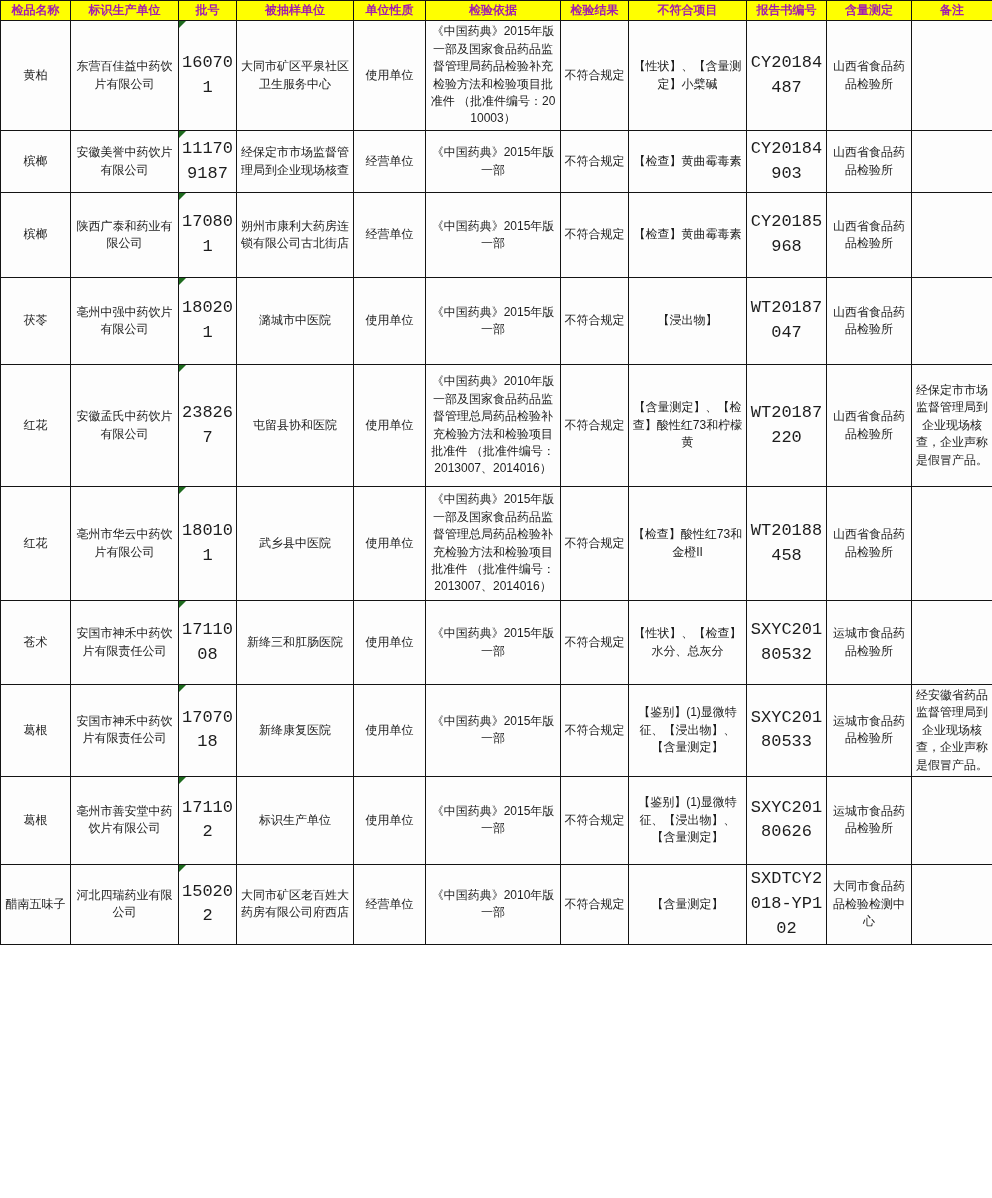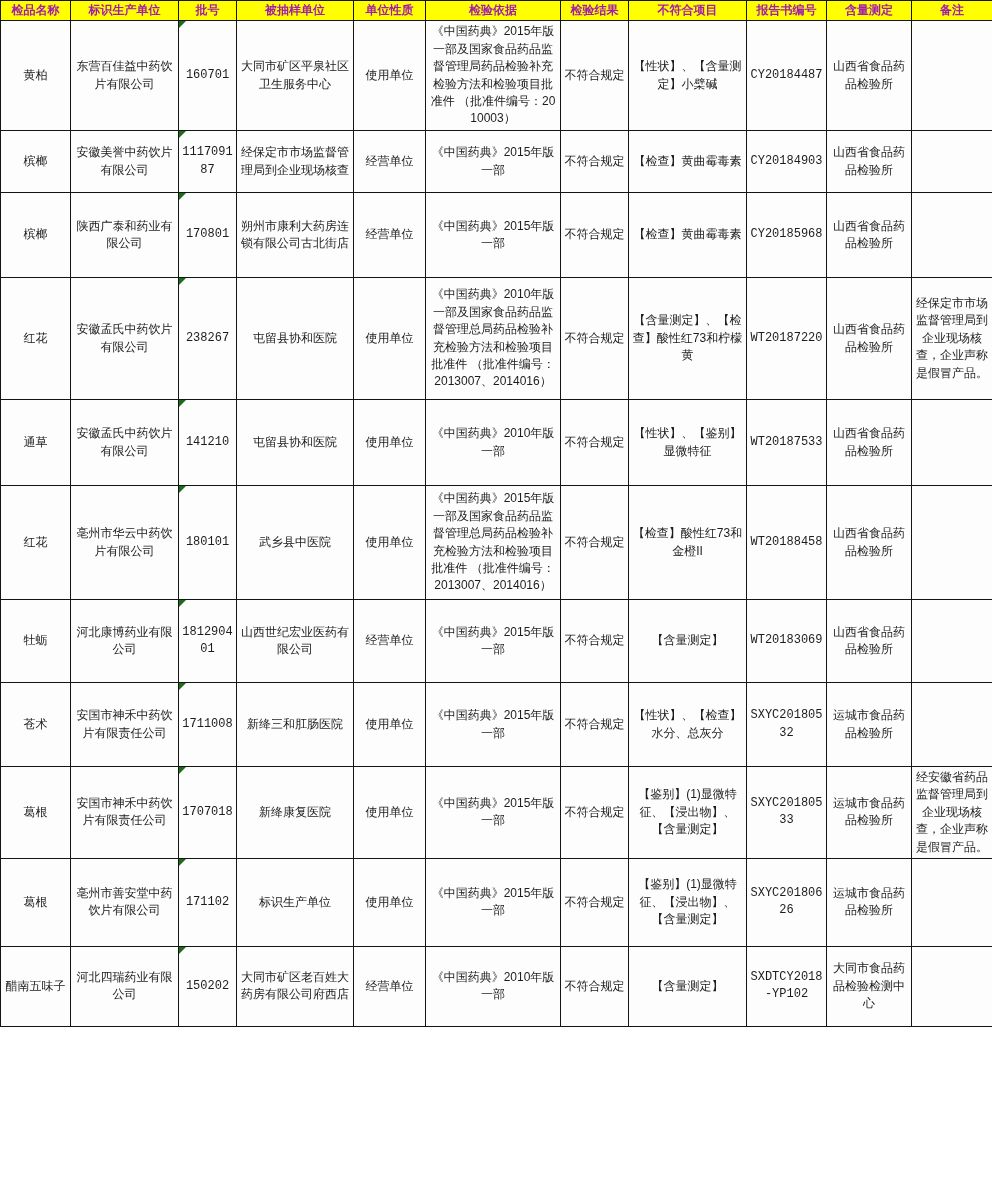--- a/index.html
+++ b/index.html
@@ -9,21 +9,21 @@
   table.inspection td, table.inspection th{
     border:1.5px solid #141414;
     text-align:center;vertical-align:middle;
     padding:2px 3px;word-break:break-all;overflow:hidden;
   }
   thead th{
     background:#ffff00;color:#a21caf;
     font-size:12px;font-weight:bold;line-height:1.25;
   }
   tbody td{font-size:12px;line-height:1.45;}
-  td.mono{font-family:"Liberation Mono","DejaVu Sans Mono",monospace;font-size:12px;letter-spacing:0;}
+  td.mono{font-family:"Liberation Mono","DejaVu Sans Mono",monospace;font-size:17px;letter-spacing:0;}
   td.basis{font-size:12px;}
   td.batch{position:relative;}
   .corner-tri{
     position:absolute;top:0;left:0;width:0;height:0;display:block;
     border-top:7px solid #1e6b1e;border-right:7px solid transparent;
   }
 </style>
 </head>
 <body>
 
@@ -90,69 +90,56 @@
           <td class="mono batch"><span class="corner-tri"></span><span>170801</span></td>
           <td>朔州市康利大药房连锁有限公司古北街店</td>
           <td>经营单位</td>
           <td class="basis">《中国药典》2015年版一部</td>
           <td>不符合规定</td>
           <td>【检查】黄曲霉毒素</td>
           <td class="mono">CY20185968</td>
           <td>山西省食品药品检验所</td>
           <td></td>
         </tr>
+        <tr style="height: 87px;">
+          <td>茯苓</td>
+          <td>亳州中强中药饮片有限公司</td>
+          <td class="mono batch"><span class="corner-tri"></span><span>180201</span></td>
+          <td>潞城市中医院</td>
+          <td>使用单位</td>
+          <td class="basis">《中国药典》2015年版一部</td>
+          <td>不符合规定</td>
+          <td>【浸出物】</td>
+          <td class="mono">WT20187047</td>
+          <td>山西省食品药品检验所</td>
+          <td></td>
+        </tr>
         <tr style="height: 122px;">
           <td>红花</td>
           <td>安徽孟氏中药饮片有限公司</td>
           <td class="mono batch"><span class="corner-tri"></span><span>238267</span></td>
           <td>屯留县协和医院</td>
           <td>使用单位</td>
           <td class="basis">《中国药典》2010年版一部及国家食品药品监督管理总局药品检验补充检验方法和检验项目批准件 （批准件编号：2013007、2014016）</td>
           <td>不符合规定</td>
           <td>【含量测定】、【检查】酸性红73和柠檬黄</td>
           <td class="mono">WT20187220</td>
           <td>山西省食品药品检验所</td>
           <td>经保定市市场监督管理局到企业现场核查，企业声称是假冒产品。</td>
         </tr>
-        <tr style="height: 86px;">
-          <td>通草</td>
-          <td>安徽孟氏中药饮片有限公司</td>
-          <td class="mono batch"><span class="corner-tri"></span><span>141210</span></td>
-          <td>屯留县协和医院</td>
-          <td>使用单位</td>
-          <td class="basis">《中国药典》2010年版一部</td>
-          <td>不符合规定</td>
-          <td>【性状】、【鉴别】显微特征</td>
-          <td class="mono">WT20187533</td>
-          <td>山西省食品药品检验所</td>
-          <td></td>
-        </tr>
         <tr style="height: 114px;">
           <td>红花</td>
           <td>亳州市华云中药饮片有限公司</td>
           <td class="mono batch"><span class="corner-tri"></span><span>180101</span></td>
           <td>武乡县中医院</td>
           <td>使用单位</td>
           <td class="basis">《中国药典》2015年版一部及国家食品药品监督管理总局药品检验补充检验方法和检验项目批准件 （批准件编号：2013007、2014016）</td>
           <td>不符合规定</td>
           <td>【检查】酸性红73和金橙II</td>
           <td class="mono">WT20188458</td>
-          <td>山西省食品药品检验所</td>
-          <td></td>
-        </tr>
-        <tr style="height: 83px;">
-          <td>牡蛎</td>
-          <td>河北康博药业有限公司</td>
-          <td class="mono batch"><span class="corner-tri"></span><span>181290401</span></td>
-          <td>山西世纪宏业医药有限公司</td>
-          <td>经营单位</td>
-          <td class="basis">《中国药典》2015年版一部</td>
-          <td>不符合规定</td>
-          <td>【含量测定】</td>
-          <td class="mono">WT20183069</td>
           <td>山西省食品药品检验所</td>
           <td></td>
         </tr>
         <tr style="height: 84px;">
           <td>苍术</td>
           <td>安国市神禾中药饮片有限责任公司</td>
           <td class="mono batch"><span class="corner-tri"></span><span>1711008</span></td>
           <td>新绛三和肛肠医院</td>
           <td>使用单位</td>
           <td class="basis">《中国药典》2015年版一部</td>

